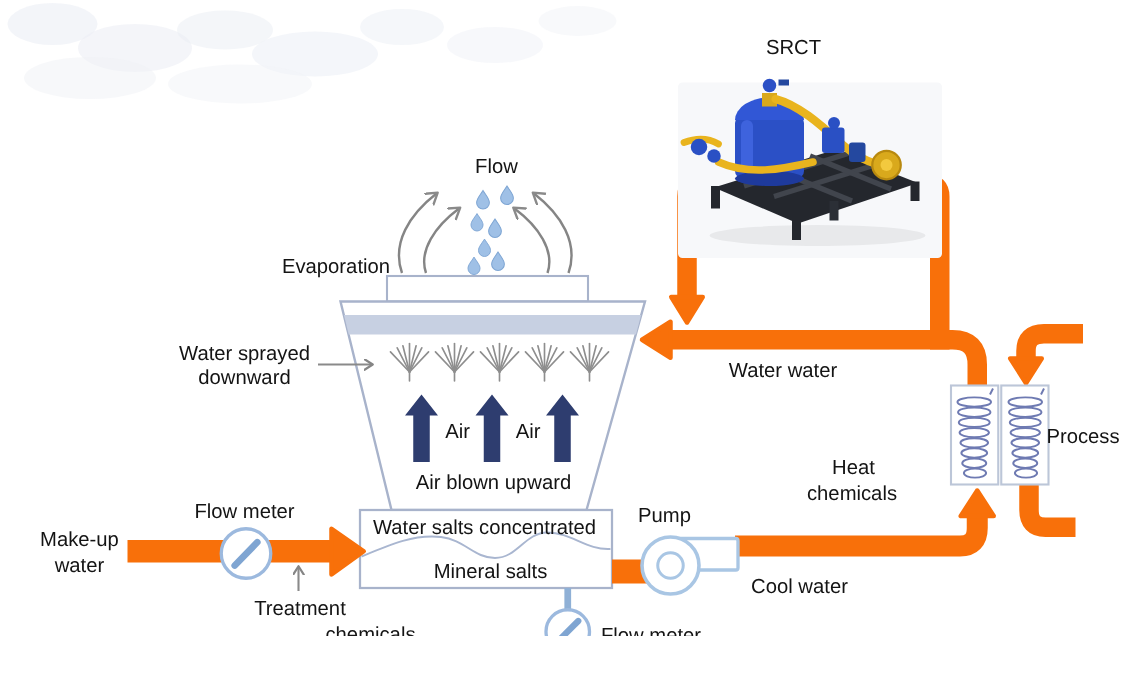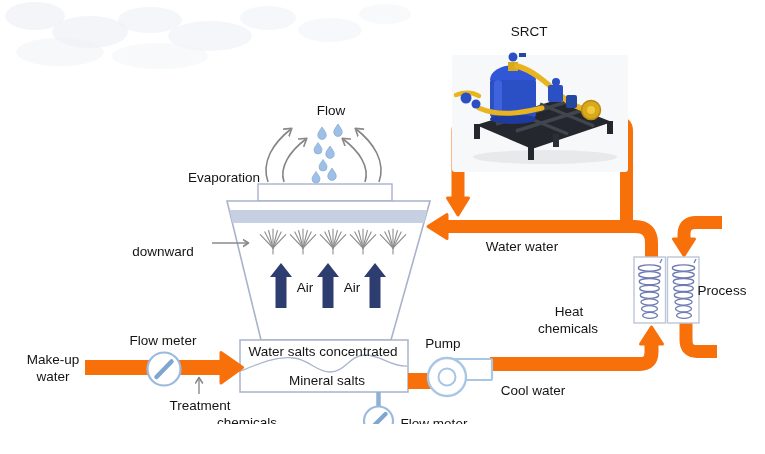--- a/index.html
+++ b/index.html
@@ -246,24 +246,26 @@
     <g stroke="#8a8a8a" stroke-width="1.4" fill="none">
       <path d="M212,243 H248" marker-end="url(#gchev)"></path>
       <path d="M199,394 V378" marker-end="url(#gchev)"></path>
     </g>
   </svg>
 
   <div class="lbl" style="left:529px;top:24px;">SRCT</div>
   <div class="lbl" style="left:331px;top:103px;">Flow</div>
   <div class="lbl" style="left:224px;top:136px;margin-top:34px;">Evaporation</div>
 
+  <div class="lbl" style="left:163px;top:228px;">Water sprayed</div>
   <div class="lbl" style="left:163px;top:244px;">downward</div>
 
   <div class="lbl" style="left:305px;top:280px;">Air</div>
   <div class="lbl" style="left:352px;top:280px;">Air</div>
+  <div class="lbl" style="left:329px;top:314px;">Air blown upward</div>
 
   <div class="lbl" style="left:323px;top:344px;">Water salts concentrated</div>
   <div class="lbl" style="left:327px;top:373px;">Mineral salts</div>
 
   <div class="lbl" style="left:53px;top:352px;">Make-up</div>
   <div class="lbl" style="left:53px;top:369px;">water</div>
 
   <div class="lbl" style="left:163px;top:333px;">Flow meter</div>
 
   <div class="lbl" style="left:200px;top:398px;">Treatment</div>

